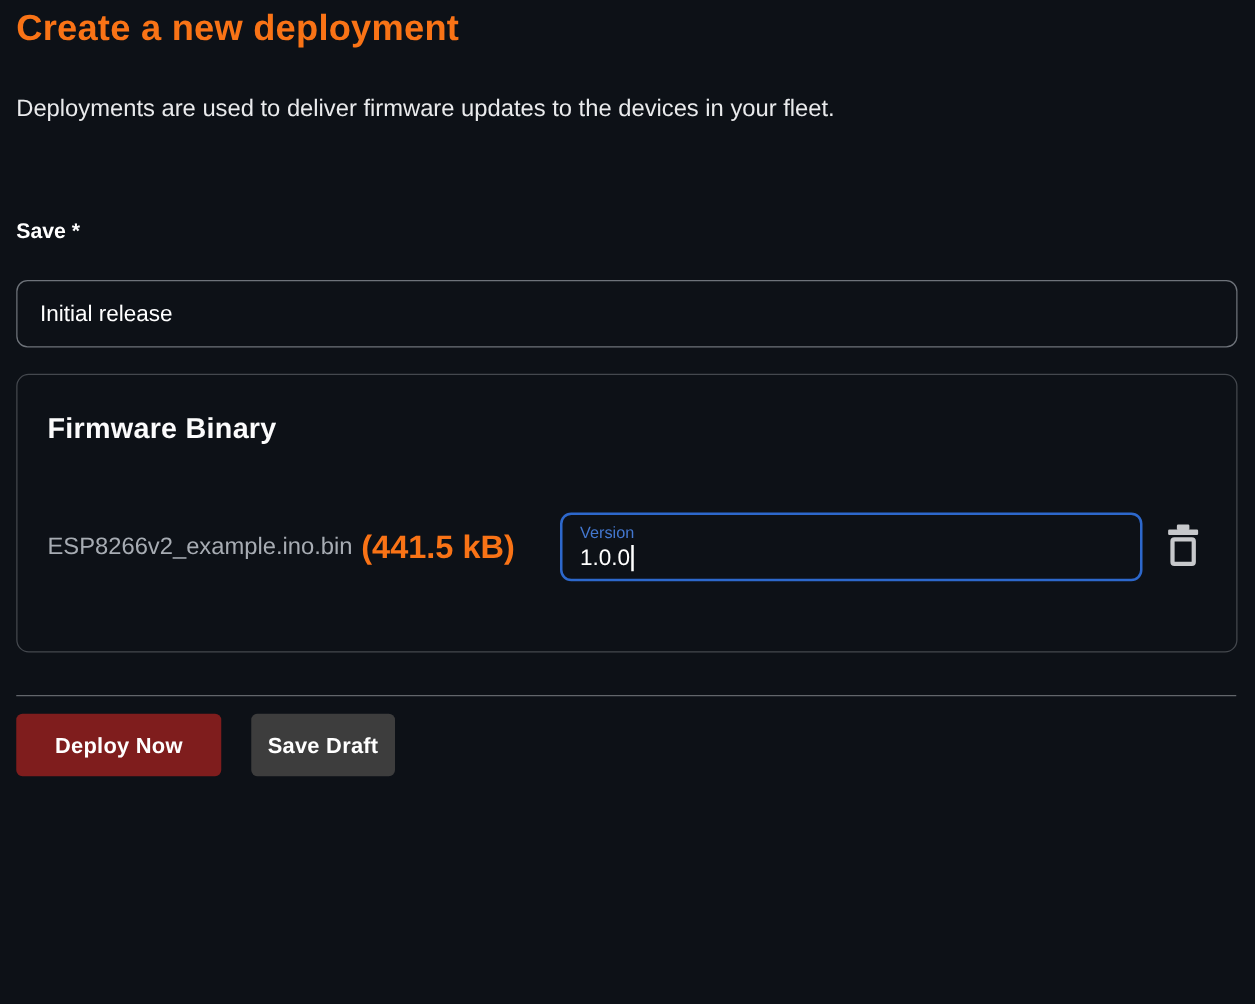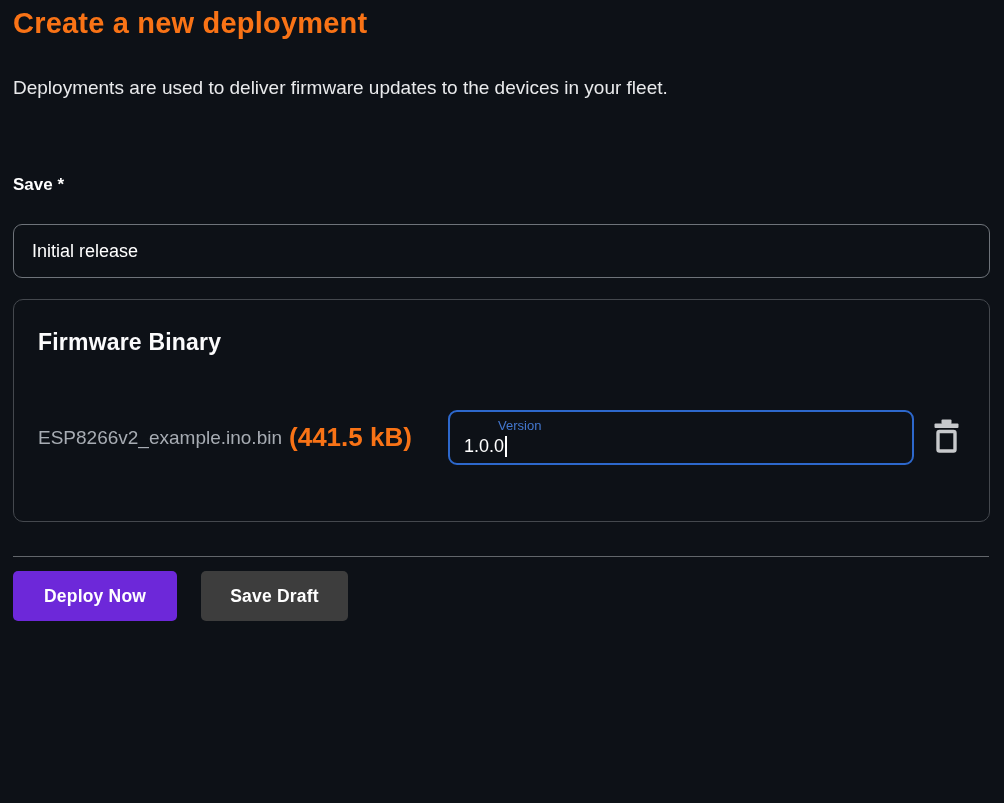--- a/index.html
+++ b/index.html
@@ -90,21 +90,20 @@
     padding: 6px 14px 0 14px;
     display: flex;
     flex-direction: column;
     justify-content: flex-start;
     cursor: text;
   }
   .version-label {
     font-size: 13px;
     line-height: 16px;
     color: #4377cf;
-    margin-left: 34px;
   }
   .version-value-row {
     display: flex;
     align-items: center;
     margin-top: 2px;
   }
   .version-value {
     font-size: 18px;
     line-height: 21px;
     color: #ffffff;
@@ -148,27 +147,27 @@
     border: none;
     border-radius: 5px;
     font-family: "Liberation Sans", sans-serif;
     font-size: 17.5px;
     font-weight: 700;
     color: #ffffff;
     cursor: pointer;
     letter-spacing: 0.2px;
   }
   .btn-deploy {
-    background: #6d28d9;
+    background: #7f1d1d;
     padding: 0 31px;
   }
   .btn-save-draft {
     background: #3d3d3d;
     margin-left: 24px;
-    padding: 0 29px;
+    padding: 0 13px;
   }
 </style>
 </head>
 <body>
 
 <div class="page">
 
   <h1 class="page-title">Create a new deployment</h1>
 
   <p class="page-subtitle">Deployments are used to deliver firmware updates to the devices in your fleet.</p>

